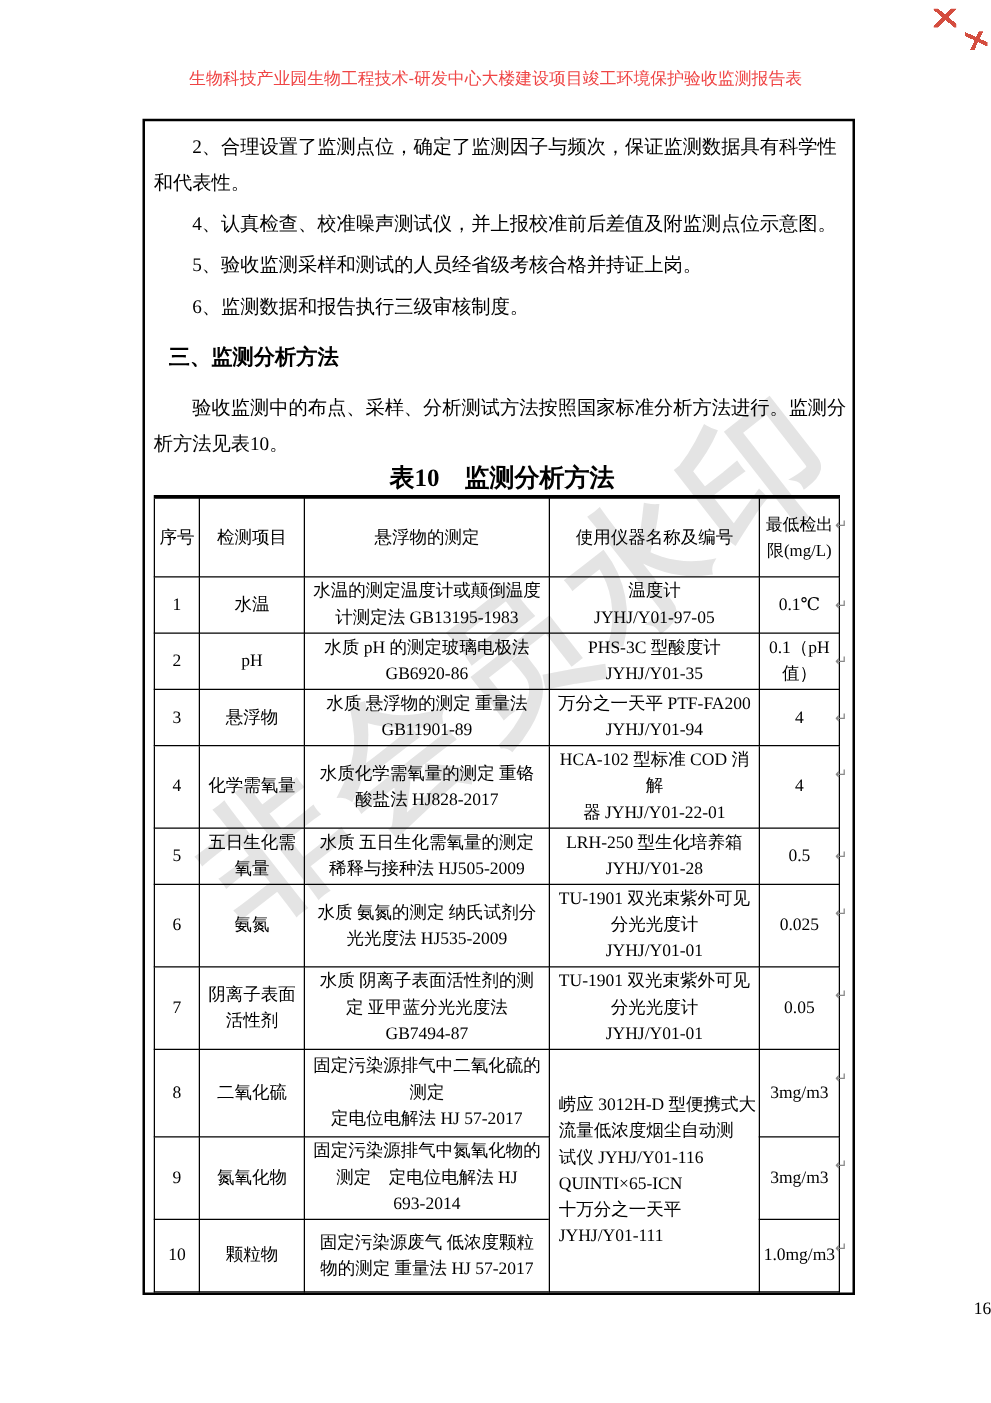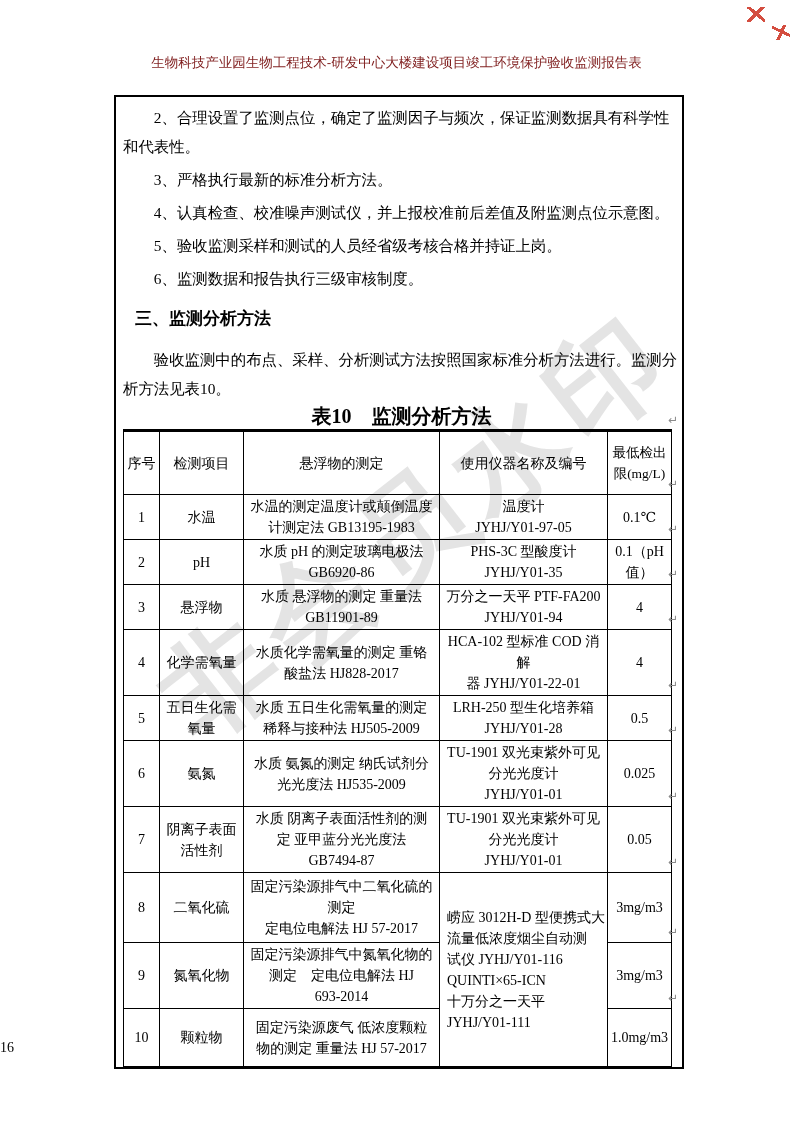--- a/index.html
+++ b/index.html
@@ -8,21 +8,21 @@
     width:793px;height:1122px;
     background:#ffffff;
     font-family:"Liberation Serif","DejaVu Serif",serif;
     color:#000;
     overflow:hidden;
   }
   .doc-header{
     position:absolute;top:54px;left:0;right:0;
     text-align:center;
     font-family:"Liberation Sans","DejaVu Sans",sans-serif;
-    font-size:13.5px;font-weight:500;color:#7f1d1d;
+    font-size:13.5px;font-weight:500;color:#ef4444;
   }
   
   .red-mark{position:absolute;width:18px;height:15px;opacity:.9;}
   .red-mark.m1{left:747px;top:7px;
     background:linear-gradient(135deg,transparent 42%,#d03a2b 42%,#d03a2b 56%,transparent 56%),
                linear-gradient(40deg,transparent 46%,#d03a2b 46%,#d03a2b 60%,transparent 60%);}
   .red-mark.m2{left:772px;top:25px;
     background:linear-gradient(115deg,transparent 44%,#d03a2b 44%,#d03a2b 58%,transparent 58%),
                linear-gradient(25deg,transparent 48%,#d03a2b 48%,#d03a2b 62%,transparent 62%);}
   .content-box{
@@ -71,38 +71,37 @@
   table.mtable td.merged{
     text-align:left;padding-left:7px;vertical-align:middle;
   }
   .ret{
     position:absolute;left:552px;z-index:1;
     color:#8a8a8a;font-size:12px;line-height:12px;
     font-family:"DejaVu Sans",sans-serif;
   }
   .page-number{
     position:absolute;top:1040px;left:0;right:0;
-    text-align:left;font-size:14px;
+    text-align:right;font-size:14px;
   }
 </style>
 </head>
 <body>
 
 <div class="page">
 
   <div class="doc-header">生物科技产业园生物工程技术-研发中心大楼建设项目竣工环境保护验收监测报告表</div>
 
   <div class="red-mark m1"></div>
   <div class="red-mark m2"></div>
 
   <div class="content-box">
     <div class="watermark">非会员水印</div>
 
     <p class="item">2、合理设置了监测点位，确定了监测因子与频次，保证监测数据具有科学性和代表性。</p>
-    <p class="item">3、严格执行最新的标准分析方法。</p>
     <p class="item">4、认真检查、校准噪声测试仪，并上报校准前后差值及附监测点位示意图。</p>
     <p class="item">5、验收监测采样和测试的人员经省级考核合格并持证上岗。</p>
     <p class="item">6、监测数据和报告执行三级审核制度。</p>
 
     <h3 class="sec">三、监测分析方法</h3>
     <p class="sec-para">验收监测中的布点、采样、分析测试方法按照国家标准分析方法进行。监测分析方法见表10。</p>
 
     <div class="caption">表10　监测分析方法</div>
 
     <table class="mtable" id="mtable">

